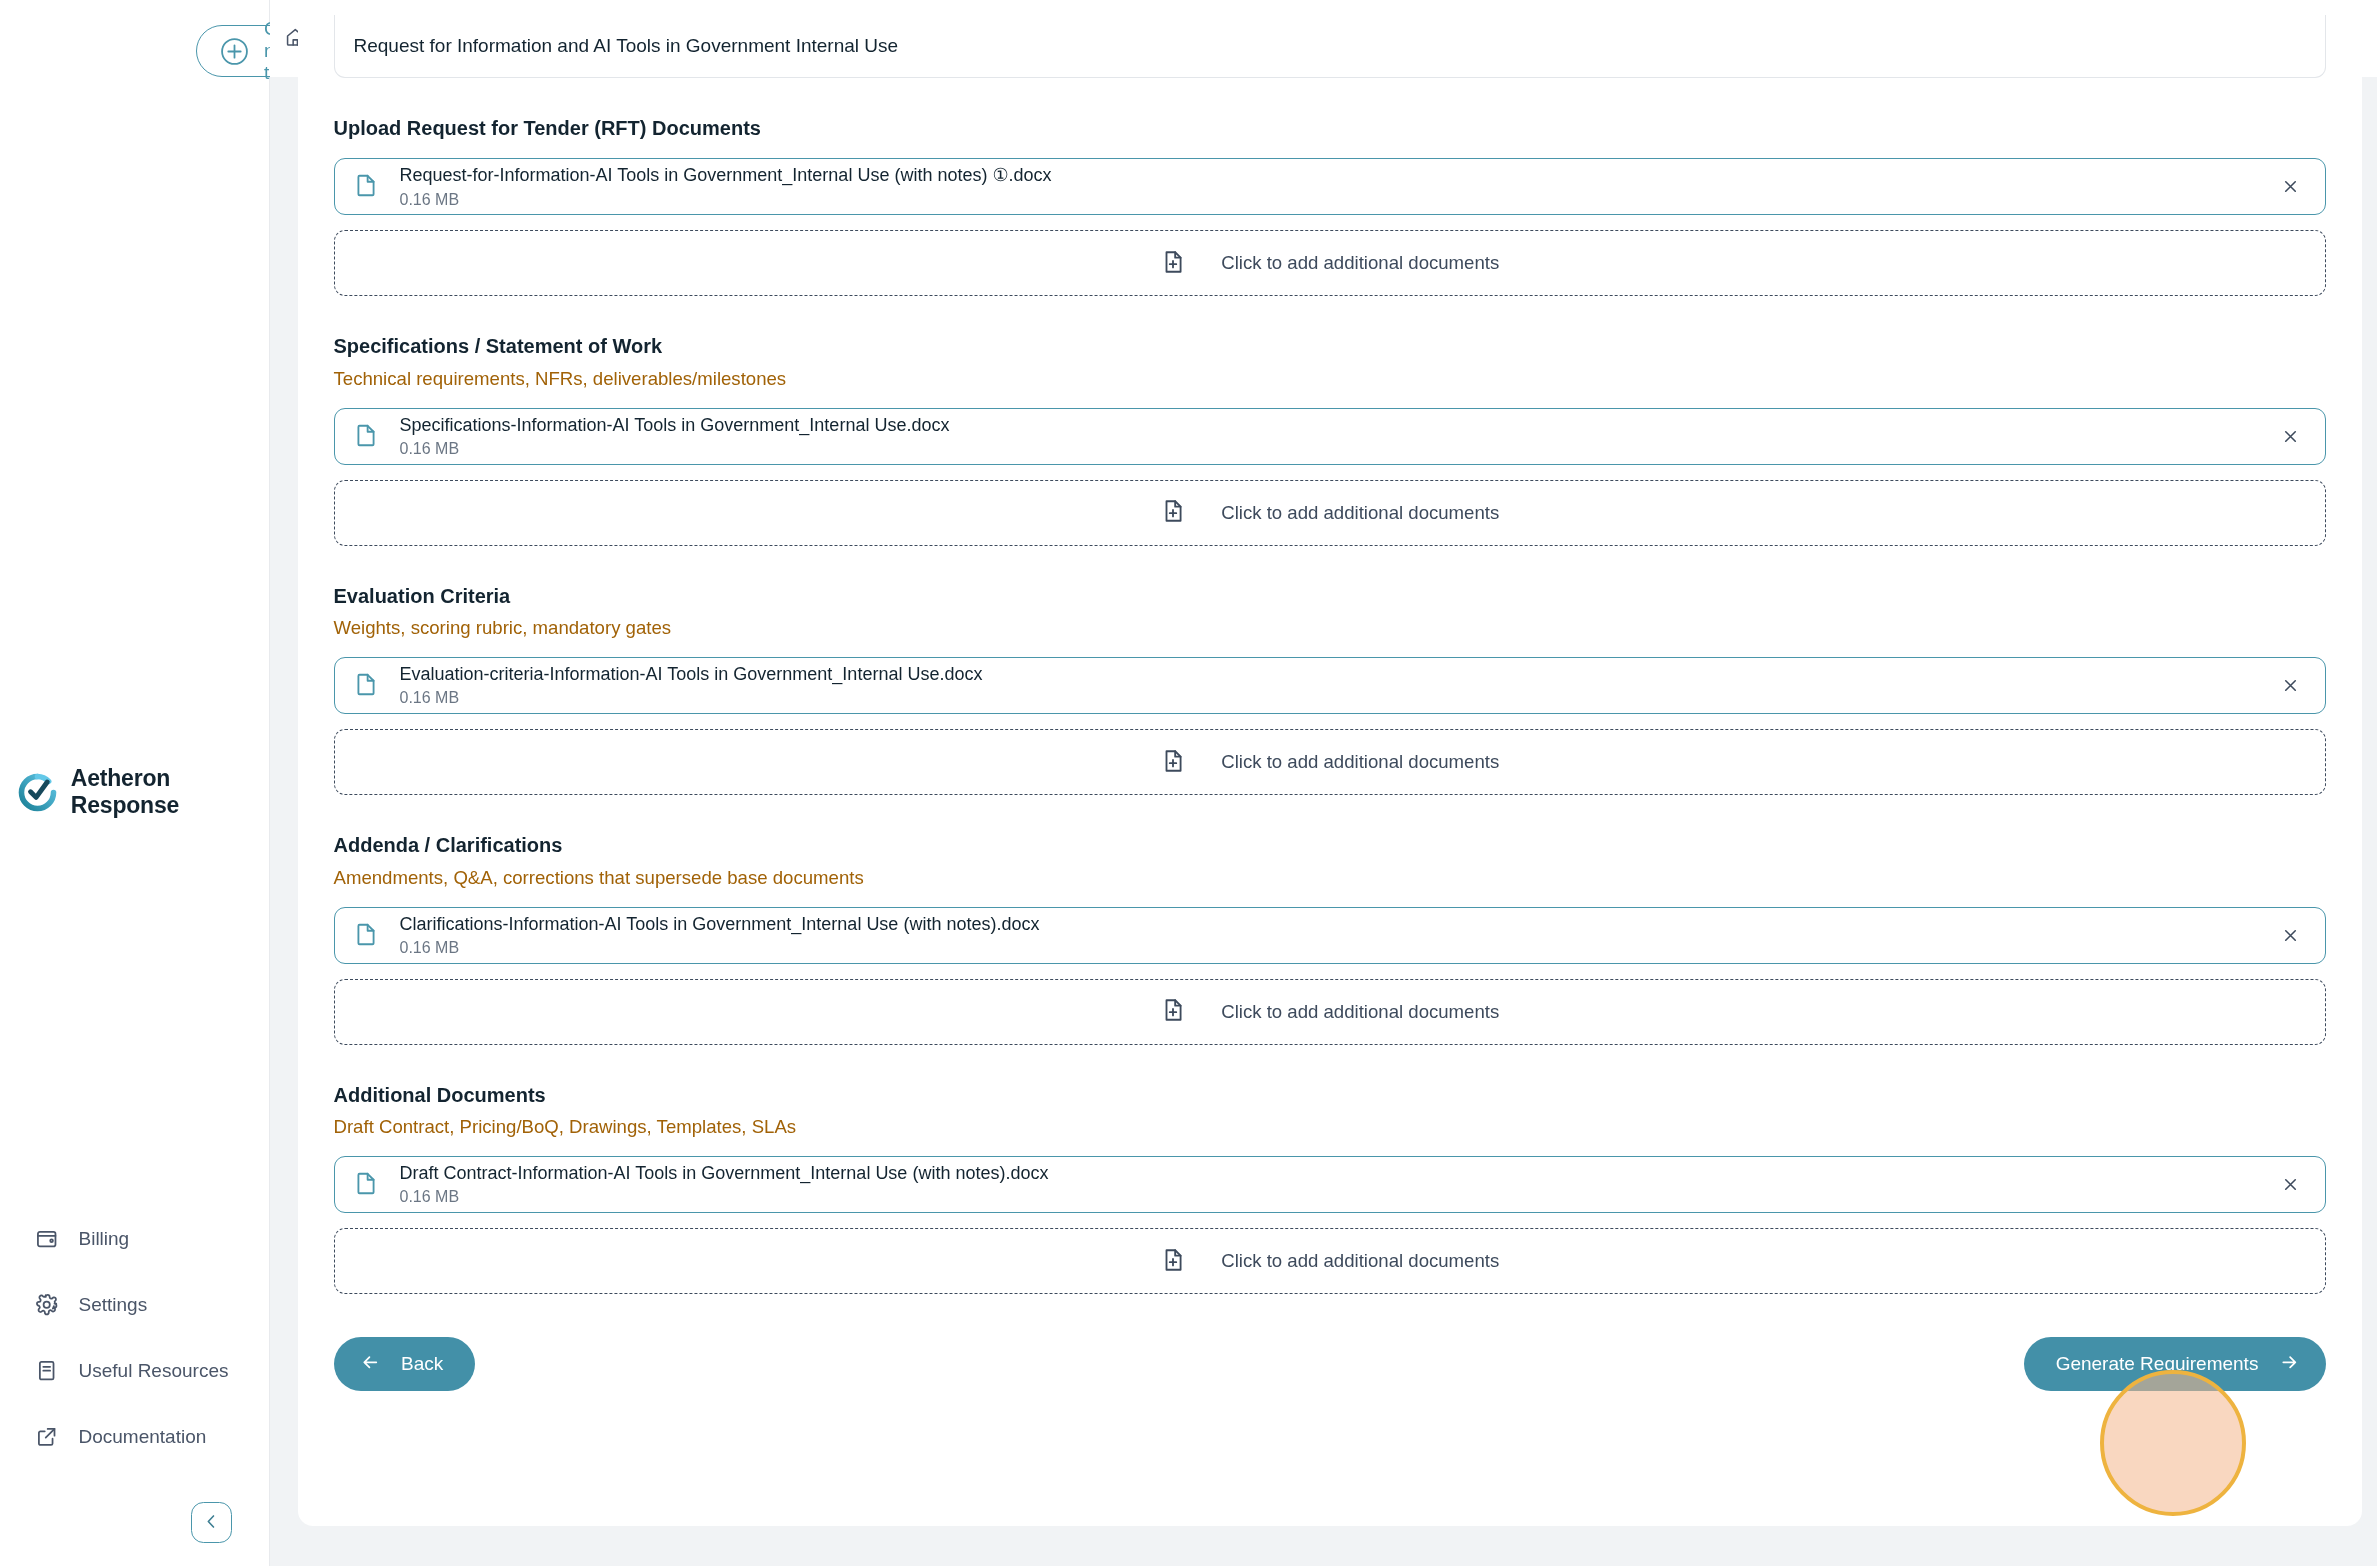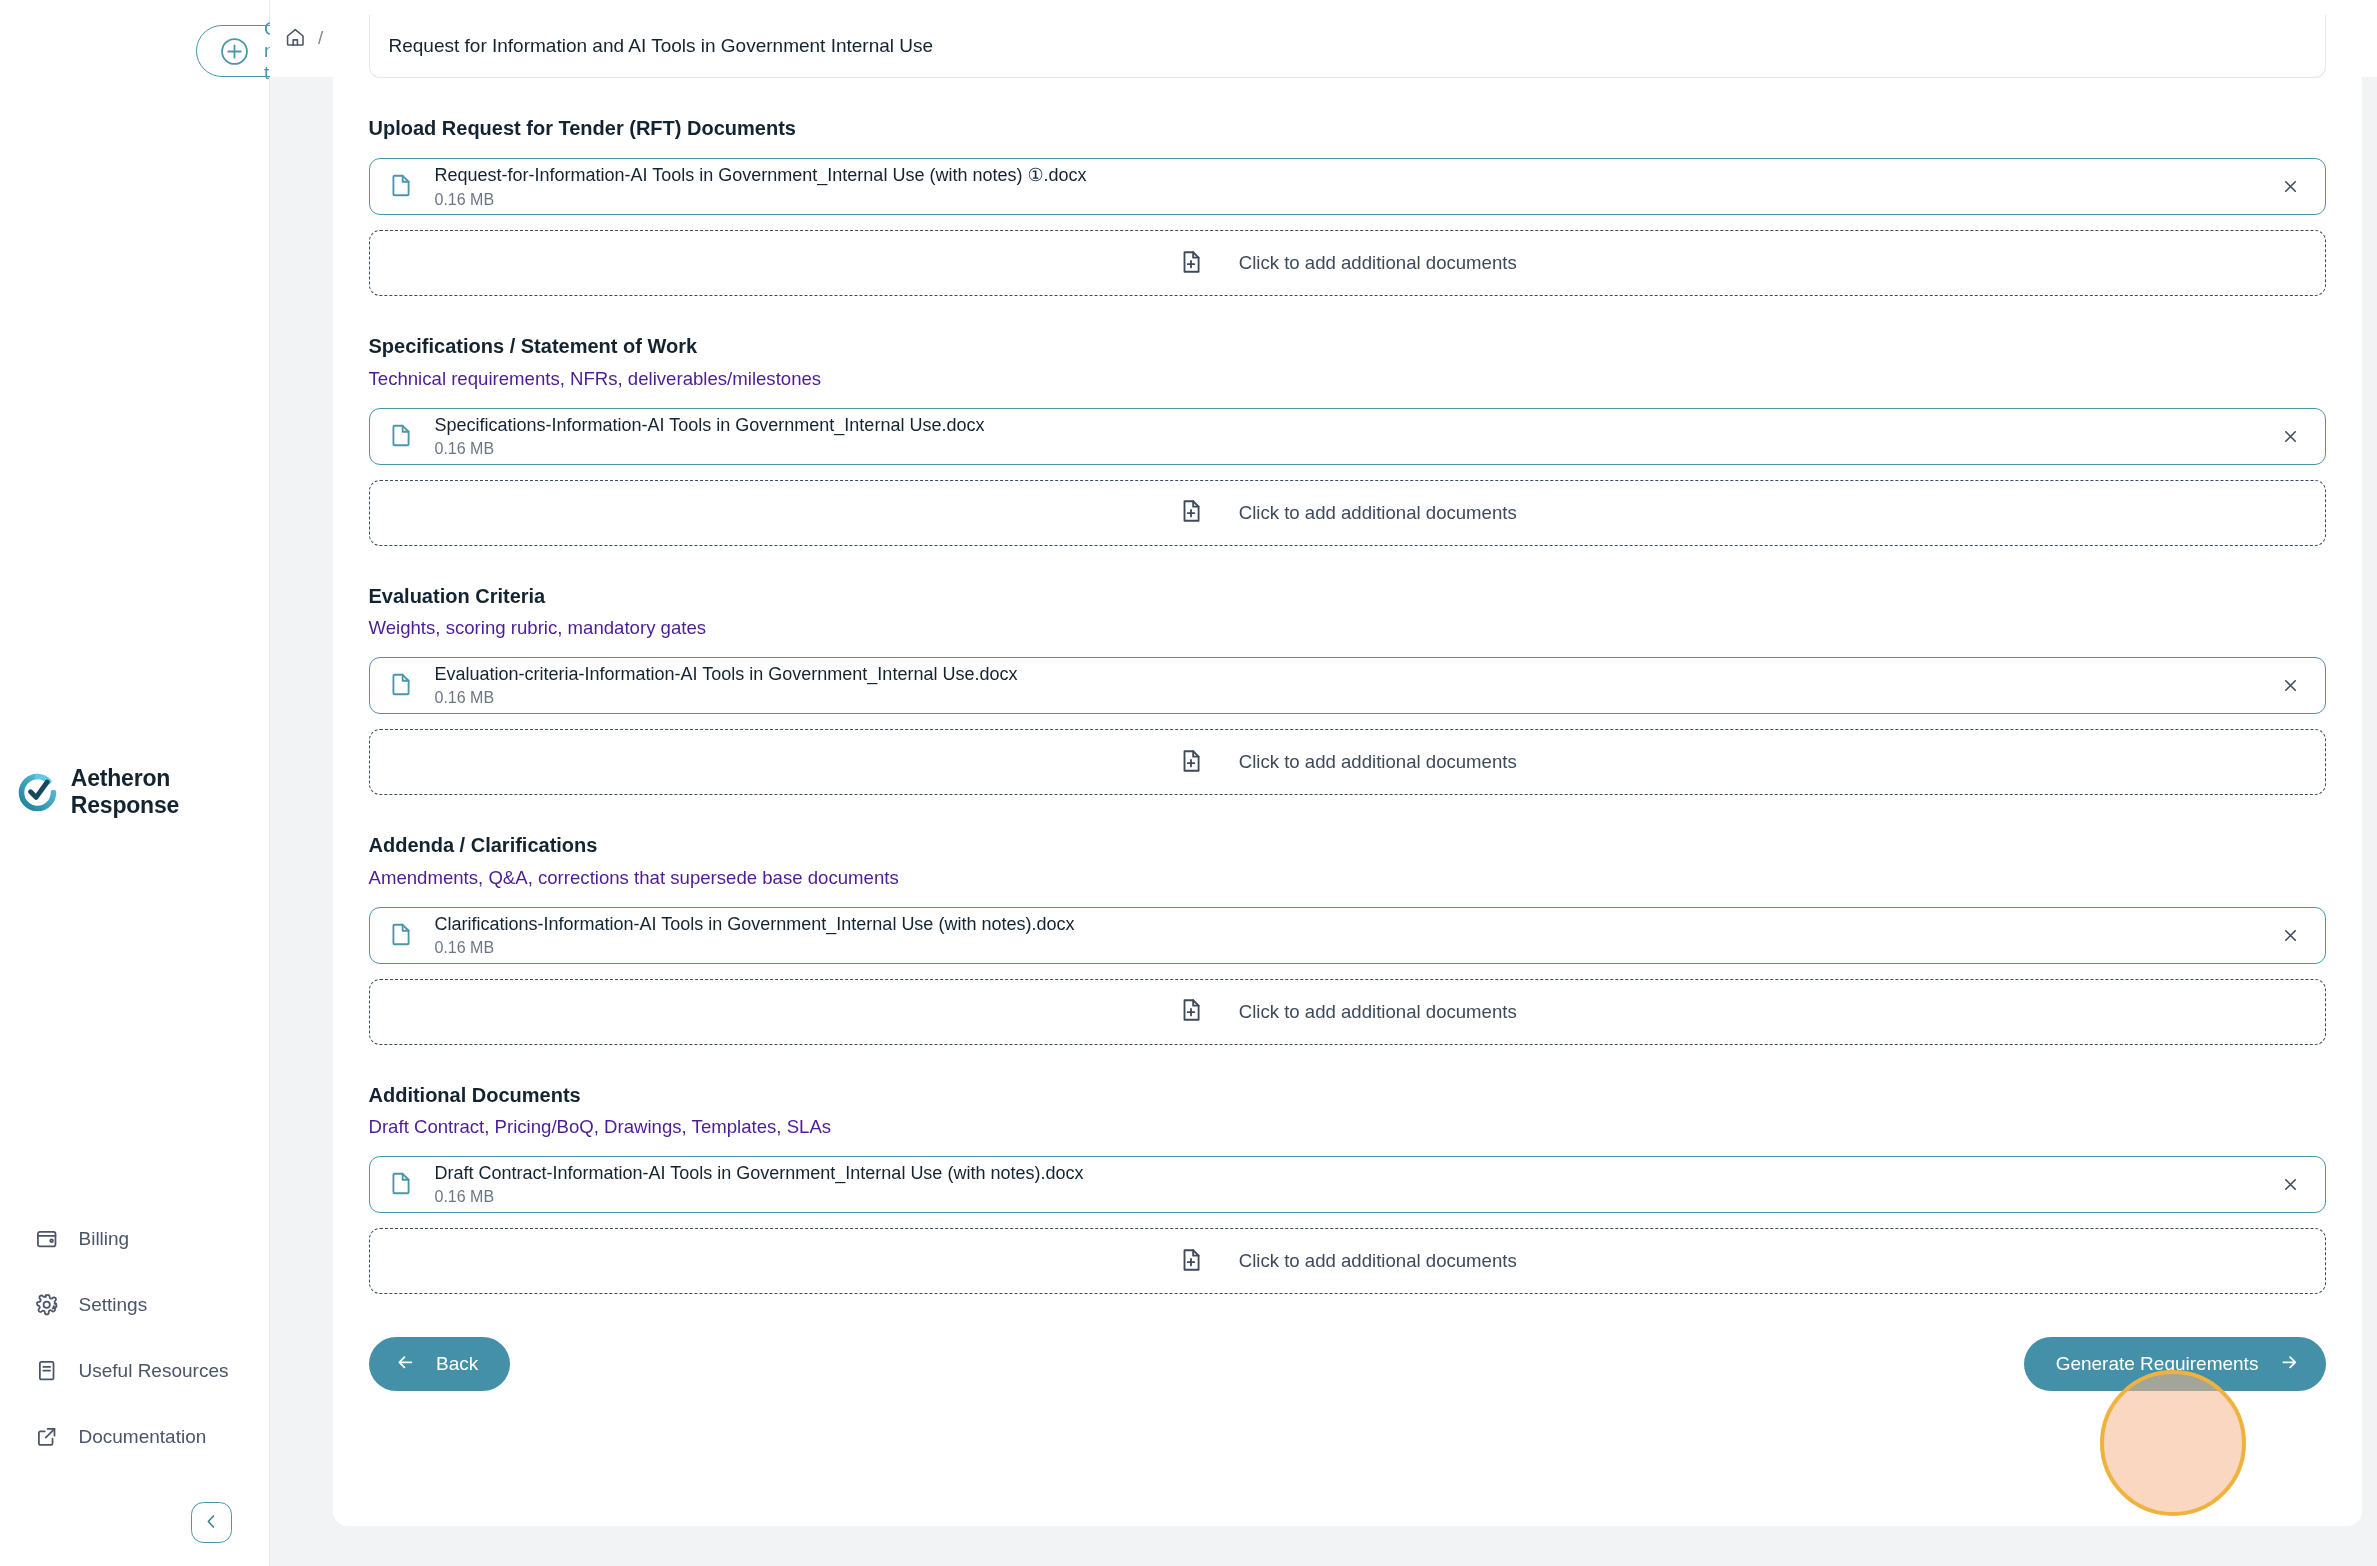--- a/index.html
+++ b/index.html
@@ -66,37 +66,36 @@
     color: #fff; font-size: 16px; display: flex; align-items: center; justify-content: center;
     letter-spacing: 0.3px; cursor: pointer;
   }
 
   .page-bg { position: absolute; left: 0; top: 77px; right: 0; bottom: 0; background: #f1f3f5; }
   .content-card {
     position: absolute; left: 27.5px; top: 0px; right: 15px; bottom: 40px;
     background: #ffffff; border-radius: 15px;
     padding: 0 36px;
     overflow: hidden;
-    margin-left: 35px;
   }
 
   .title-input {
     margin-top: 15px;
     height: 63px;
     border: 1.4px solid #e3e6ea; border-top: none;
     border-radius: 0 0 11px 11px;
     display: flex; align-items: center;
     padding: 0 19px;
     font-size: 19px; color: #132430;
     background: #fff;
   }
 
   .section { margin-top: 39px; }
   .sec-title { font-size: 20px; font-weight: bold; color: #132430; }
-  .sec-sub { font-size: 18.6px; color: #4c1d95; margin-top: 9.6px; }
+  .sec-sub { font-size: 18.6px; color: #a16207; margin-top: 9.6px; }
 
   .file-card {
     margin-top: 18px;
     height: 57px;
     border: 1.7px solid #4a96ab; border-radius: 11px;
     display: flex; align-items: center;
     padding: 0 19px 0 18px;
     background: #fff;
   }
   .file-ico { width: 29px; height: 29px; flex: 0 0 29px; margin-right: 18px; }

